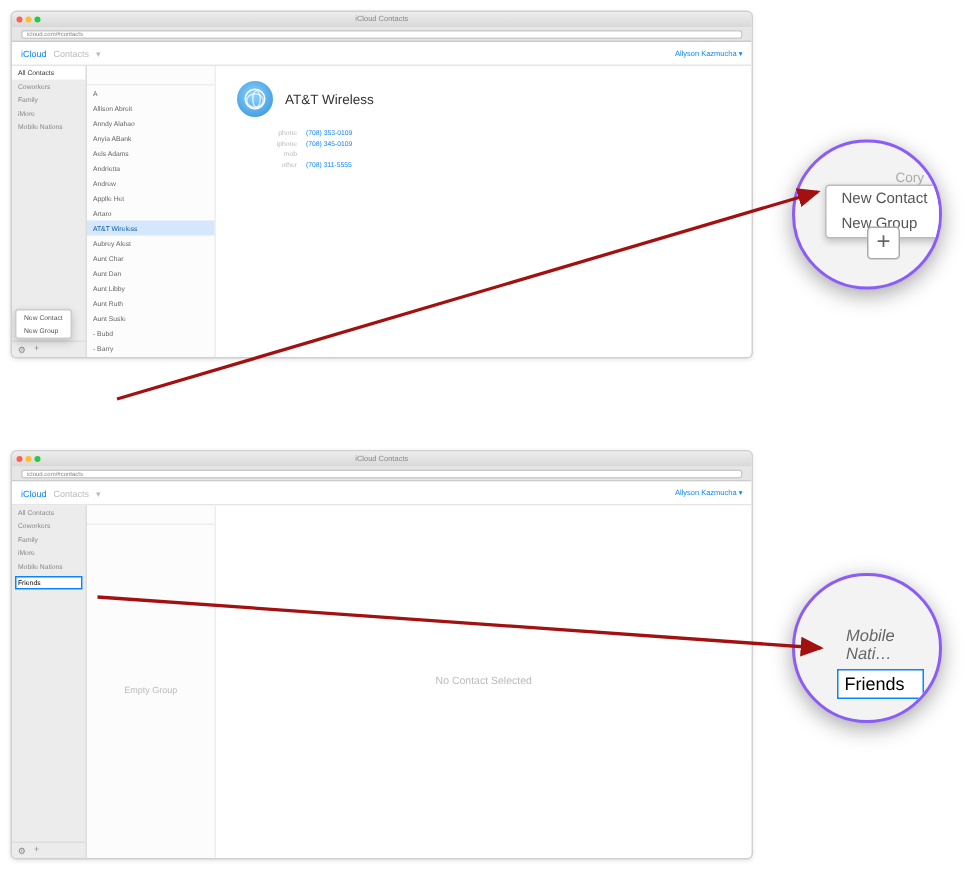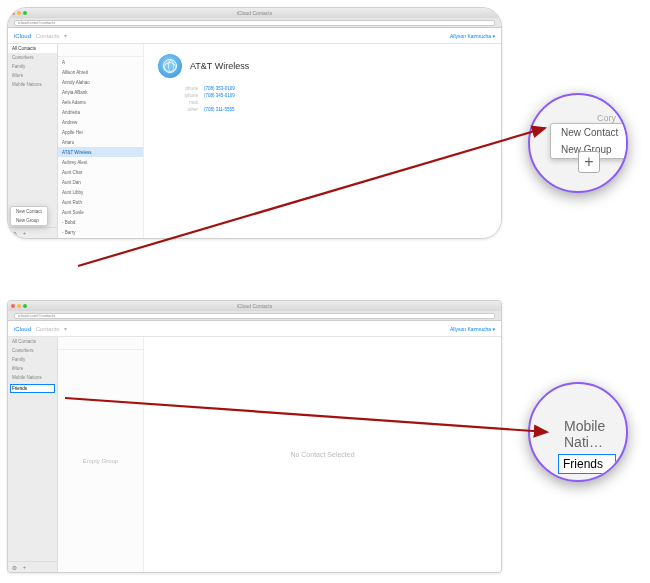--- a/index.html
+++ b/index.html
@@ -46,28 +46,28 @@
   .popup .mi { padding:2px 5px; white-space:nowrap; }
   
   .zoom { position:absolute; width:100px; height:100px; border-radius:50%; overflow:hidden; box-shadow:0 4px 14px rgba(0,0,0,0.35); border:2px solid #8b5cf6; background:#f3f3f3; }
   .zoom-inner { position:absolute; inset:6px; font-size:11px; color:#444; }
   .zoom .menu { position:absolute; left:14px; top:22px; background:#fff; border:1px solid #bbb; border-radius:3px; box-shadow:0 2px 5px rgba(0,0,0,0.2); }
   .zoom .menu .mi { padding:3px 10px; font-size:10px; color:#555; white-space:nowrap; }
   .zoom .plusbig { position:absolute; bottom:12px; right:20px; width:22px; height:22px; border:1px solid #aaa; border-radius:3px; display:flex; align-items:center; justify-content:center; font-size:16px; color:#666; background:#fff; }
   .zoom .bgtxt { position:absolute; right:4px; top:12px; color:#aaa; font-size:9px; }
   .zoom .bgtxt2 { position:absolute; right:4px; top:46px; color:#aaa; font-size:9px; }
   .zoom2-list { position:absolute; left:22px; right:4px; top:24px; }
-  .zoom2-list .row { font-size:14px; padding:4px 6px; color:#666; }
+  .zoom2-list .row { font-size:11px; padding:4px 6px; color:#666;font-style:italic; }
   .zoom2-list input { width:100%; font-size:12px; padding:2px 4px; border:1px solid #0b84ff; background:#fff; }
   .arrow { position:absolute; pointer-events:none; }
 </style>
 </head>
 <body>
 
-<div class="shot" style="left:7px; top:7px; width:495px; height:232px;border-radius:20px;">
+<div class="shot" style="left:7px; top:7px; width:495px; height:232px;">
   <div class="titlebar">
     <div class="dot r"></div>
     <div class="dot y"></div>
     <div class="dot g"></div>
     <div class="titlebar-title">iCloud Contacts</div>
   </div>
   <div class="urlbar">
     <div class="urlfield">
         <span>icloud.com/#contacts</span>
       </div>

